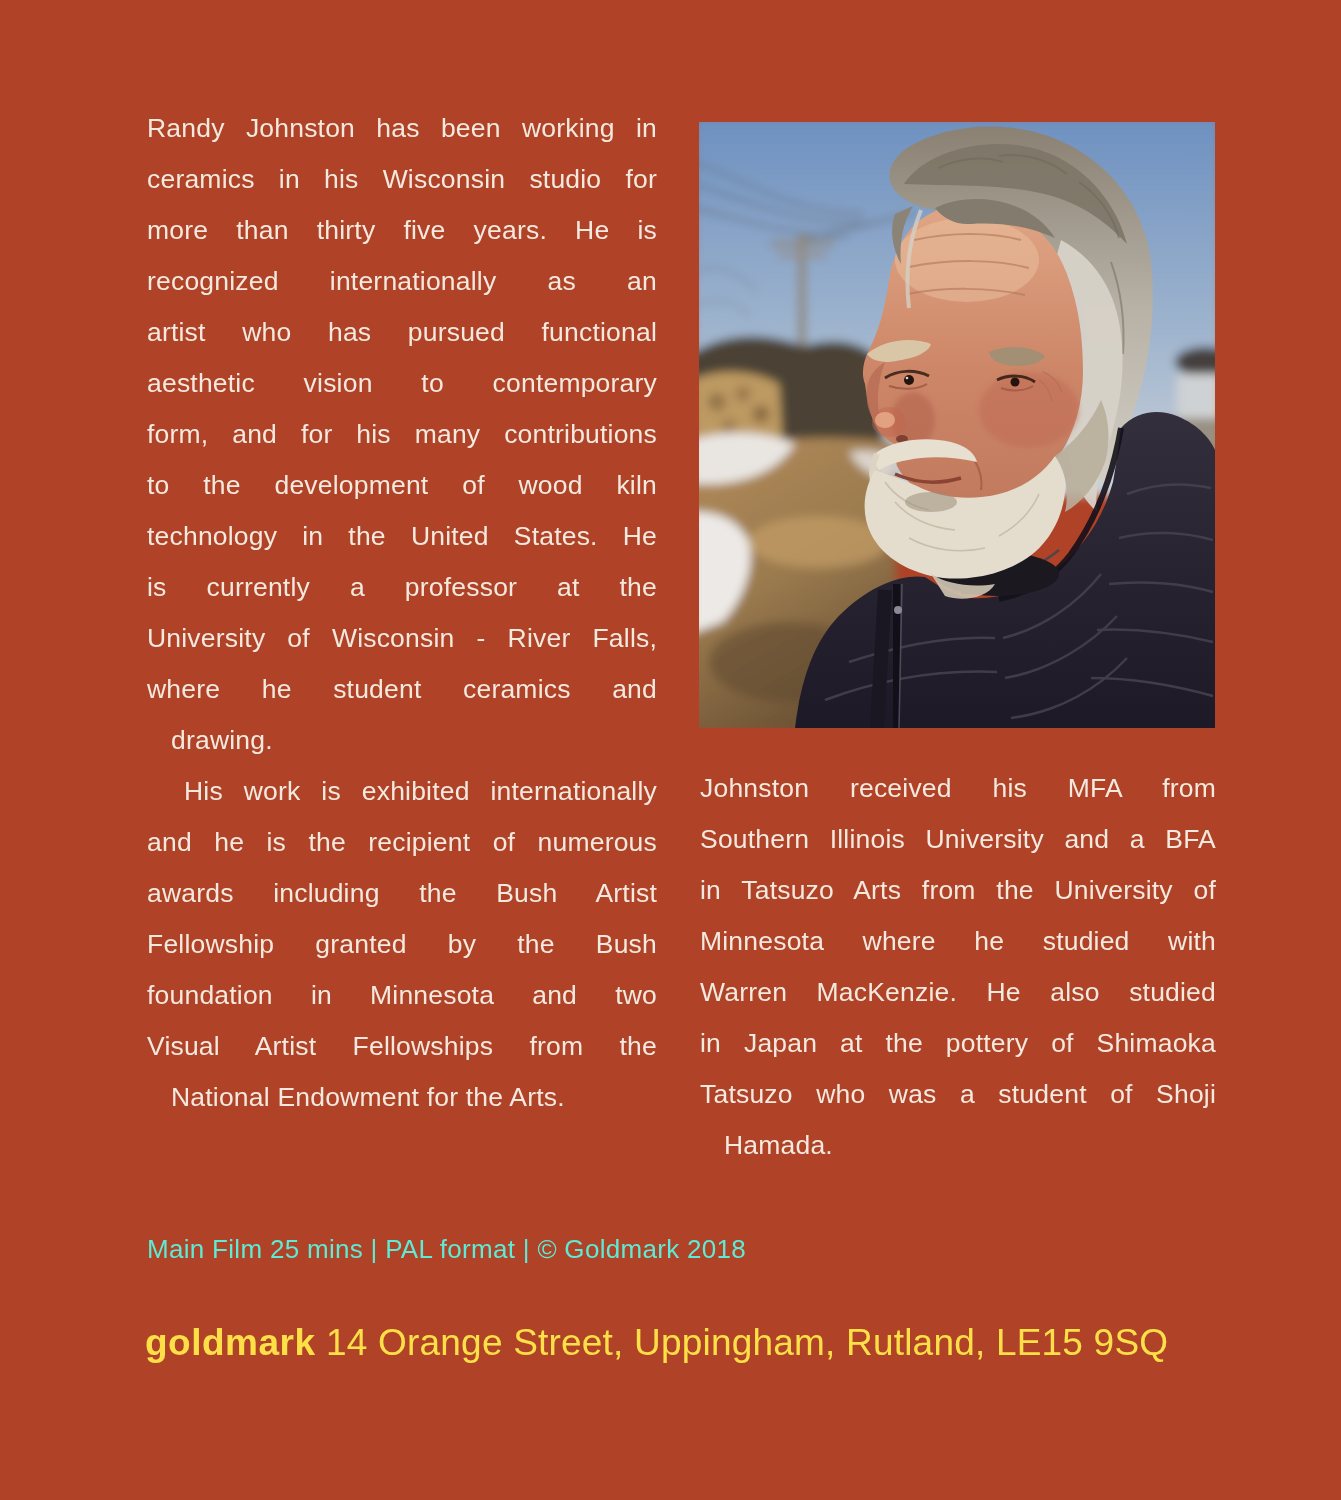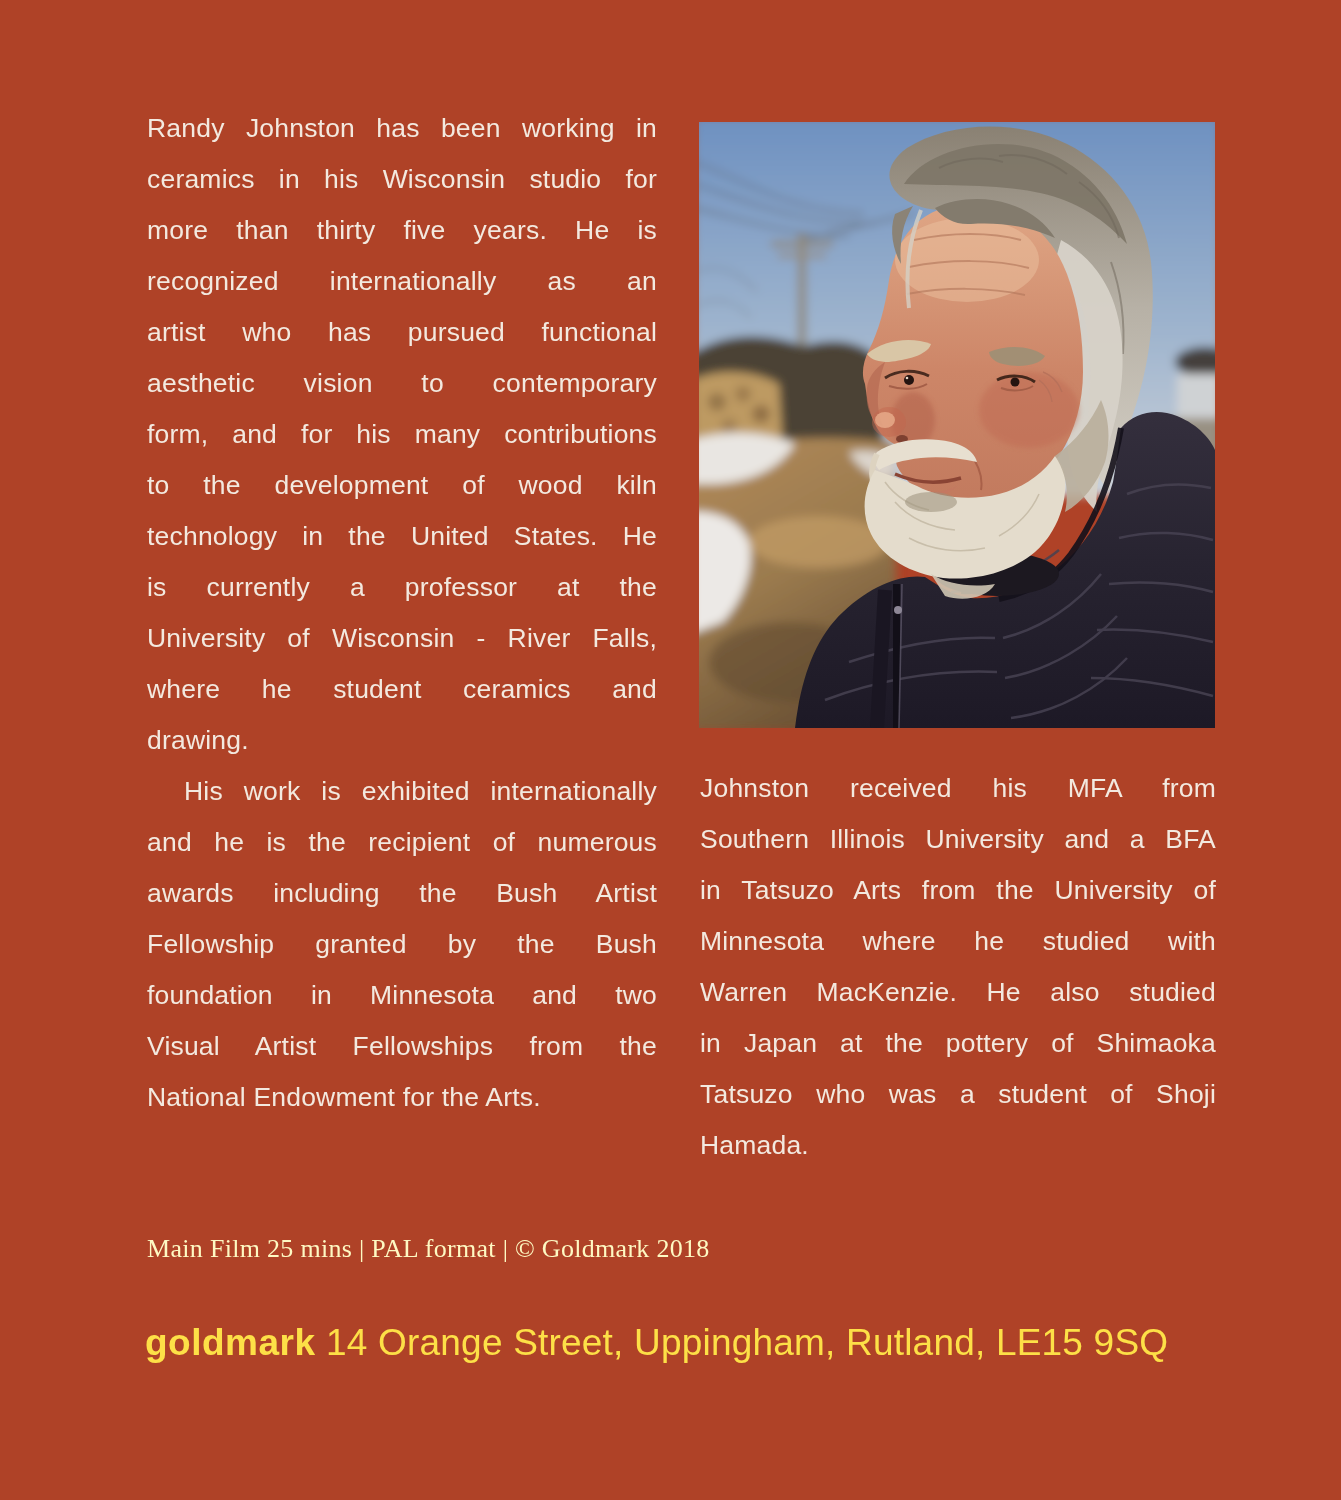--- a/index.html
+++ b/index.html
@@ -26,35 +26,35 @@
   .col-right{left:700px;top:763px;width:516px;}
   .line{
     text-align:justify;
     text-align-last:justify;
     white-space:nowrap;
     overflow:hidden;
   }
   .line.lastline{
     text-align:center;
     text-align-last:left;
+    margin-left:24px;
   }
   .indent-first .line:first-child{text-indent:37px;}
   .photo-frame{
     position:absolute;
     left:699px;top:122px;
     width:516px;height:606px;
     overflow:hidden;
   }
   .release-info{
     position:absolute;
     left:147px;top:1234px;
     font-size:26px;
     letter-spacing:0.3px;
-    color:#fef9c3;
-    font-family:Liberation Serif, serif;
+    color:#5eead4;
   }
   .publisher{
     position:absolute;
     left:145px;top:1314px;
     font-size:37px;
     line-height:57px;
     letter-spacing:0.2px;
     color:#fde047;
   }
   .brand{font-weight:700;letter-spacing:0.5px;}

